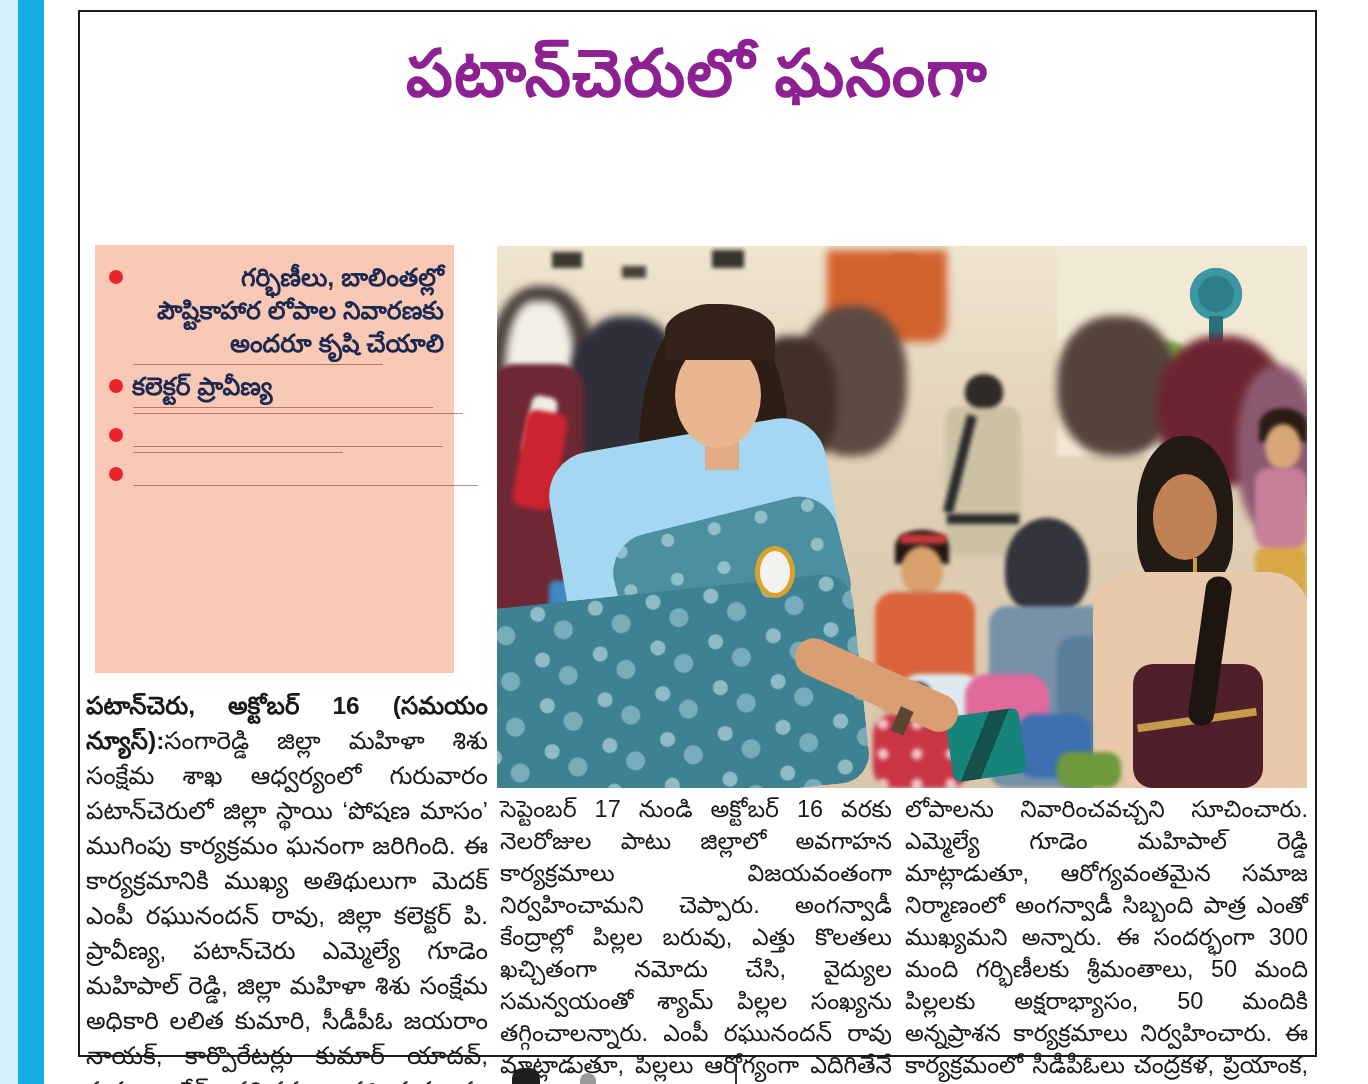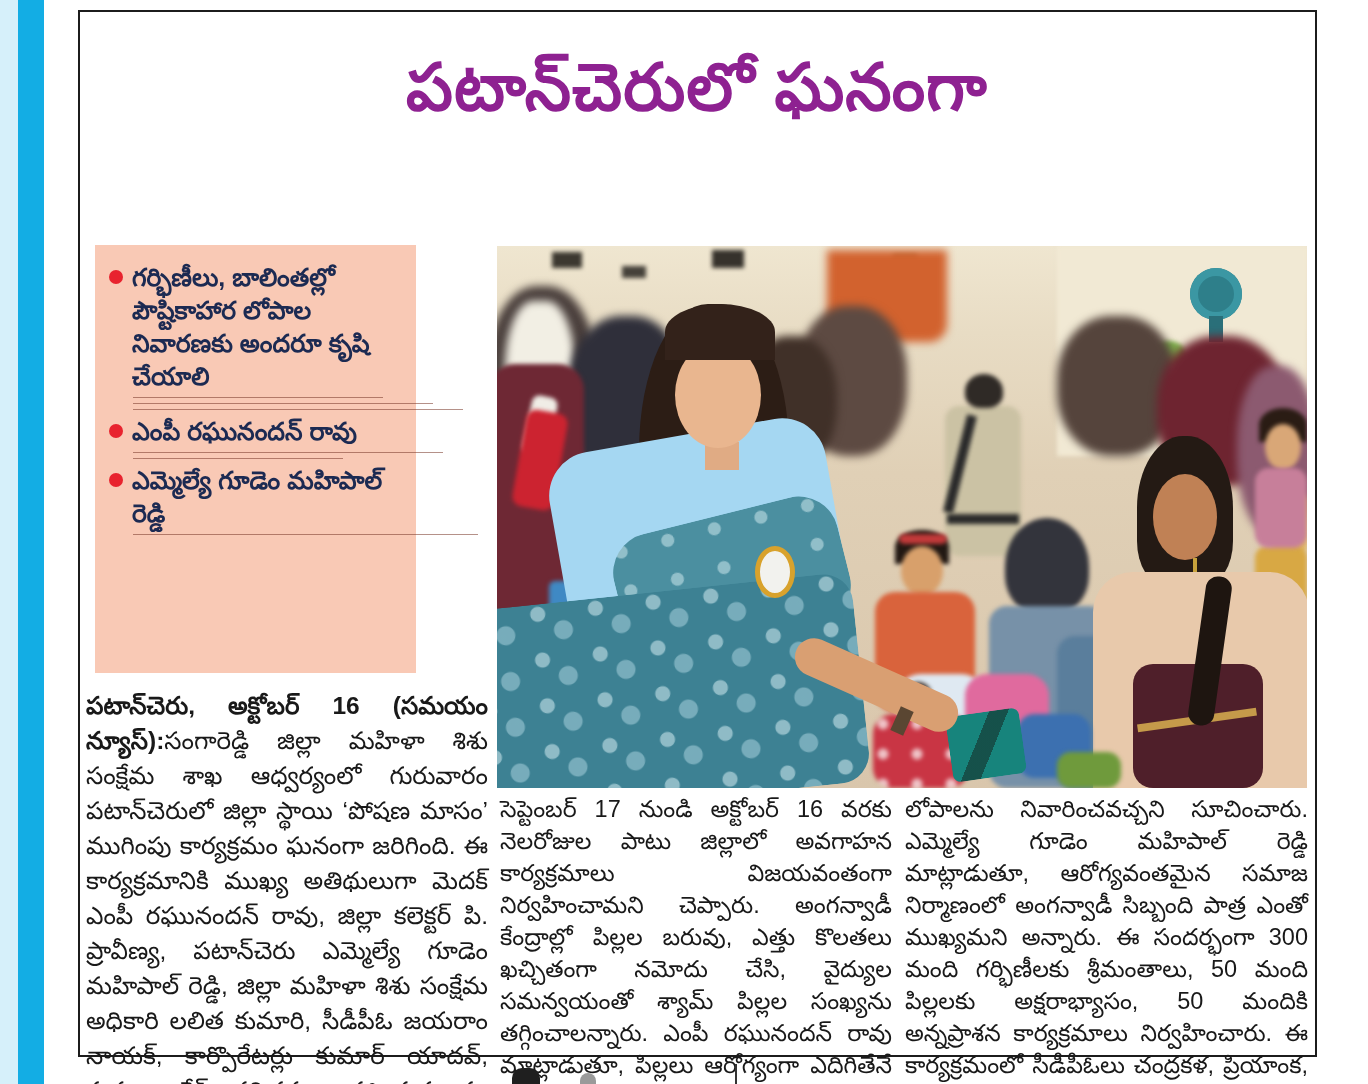--- a/index.html
+++ b/index.html
@@ -8,26 +8,26 @@
   .page { position:relative; width:1368px; height:1084px; background:#ffffff; overflow:hidden; }
 
   
   .strip-pale { position:absolute; left:0; top:0; width:18px; height:1084px; background:#d6f0fa; }
   .strip-cyan { position:absolute; left:18px; top:0; width:26px; height:1084px; background:#13ade4; }
 
   
   .frame { position:absolute; left:78px; top:10px; width:1239px; height:1047px; border:2px solid #1c1c1c; background:#ffffff; }
 
   
-  .headline { position:absolute; left:80px; top:44px; width:1234px; text-align:center; color:#8e2191; font-weight:bold; line-height:1.32; letter-spacing:1px; }
+  .headline { position:absolute; left:80px; top:30px; width:1234px; text-align:center; color:#8e2191; font-weight:bold; line-height:1.32; letter-spacing:1px; }
   .headline .l1 { font-size:66px; }
   .headline .l2 { font-size:66px; }
 
   
-  .hbox { position:absolute; left:95px; top:245px; width:321px; height:428px; background:#f9c9b5; padding:16px 10px 25px 12px; }
+  .hbox { position:absolute; left:95px; top:245px; width:359px; height:428px; background:#f9c9b5; padding:16px 10px 25px 12px;text-align:right; }
   .hitem { display:flex; align-items:flex-start; color:#1c2a52; font-weight:bold; font-size:25px; line-height:1.32; }
   .hitem .dot { flex:0 0 auto; width:14px; height:14px; border-radius:50%; background:#e8232e; margin:9px 9px 0 2px; }
   .hsep { height:0; border-bottom:1px solid rgba(120,55,40,0.55); margin:4px 0 5px 26px; }
   .hsep.w1 { width:250px; } .hsep.w2 { width:300px; } .hsep.w3 { width:330px; }
   .hsep.w4 { width:310px; } .hsep.w5 { width:210px; } .hsep.w6 { width:345px; }
 
   
   .col { position:absolute; color:#191919; text-align:justify; }
   .col1 { left:86px; top:688px; width:402px; font-size:24.5px; line-height:1.43; }
   .col2 { left:500px; top:794px; width:392px; font-size:23.5px; line-height:1.36; }
@@ -137,31 +137,33 @@
   <div class="headline">
     <div class="l1">పటాన్‌చెరులో ఘనంగా</div>
   </div>
 
   <div class="hbox">
     <div class="hitem">
       <span class="dot"></span>
       <span>గర్భిణీలు, బాలింతల్లో పౌష్టికాహార లోపాల నివారణకు అందరూ కృషి చేయాలి</span>
     </div>
     <div class="hsep w1"></div>
+    <div class="hitem">
+      <span class="dot"></span>
+      <span>కలెక్టర్ ప్రావీణ్య</span>
+    </div>
     <div class="hsep w2"></div>
     <div class="hsep w3"></div>
     <div class="hitem">
       <span class="dot"></span>
-      <span>ఎంపీ రఘునందన్ రావు</span>
     </div>
     <div class="hsep w4"></div>
     <div class="hsep w5"></div>
     <div class="hitem">
       <span class="dot"></span>
-      <span>ఎమ్మెల్యే గూడెం మహిపాల్ రెడ్డి</span>
     </div>
     <div class="hsep w6"></div>
   </div>
 
   <div class="photo">
     <div class="fx1 blur2"></div>
     <div class="fx2 blur2"></div>
     <div class="fx3 blur2"></div>
     <div class="fx4 blur2"></div>
     <div class="wallr blur2"></div>

